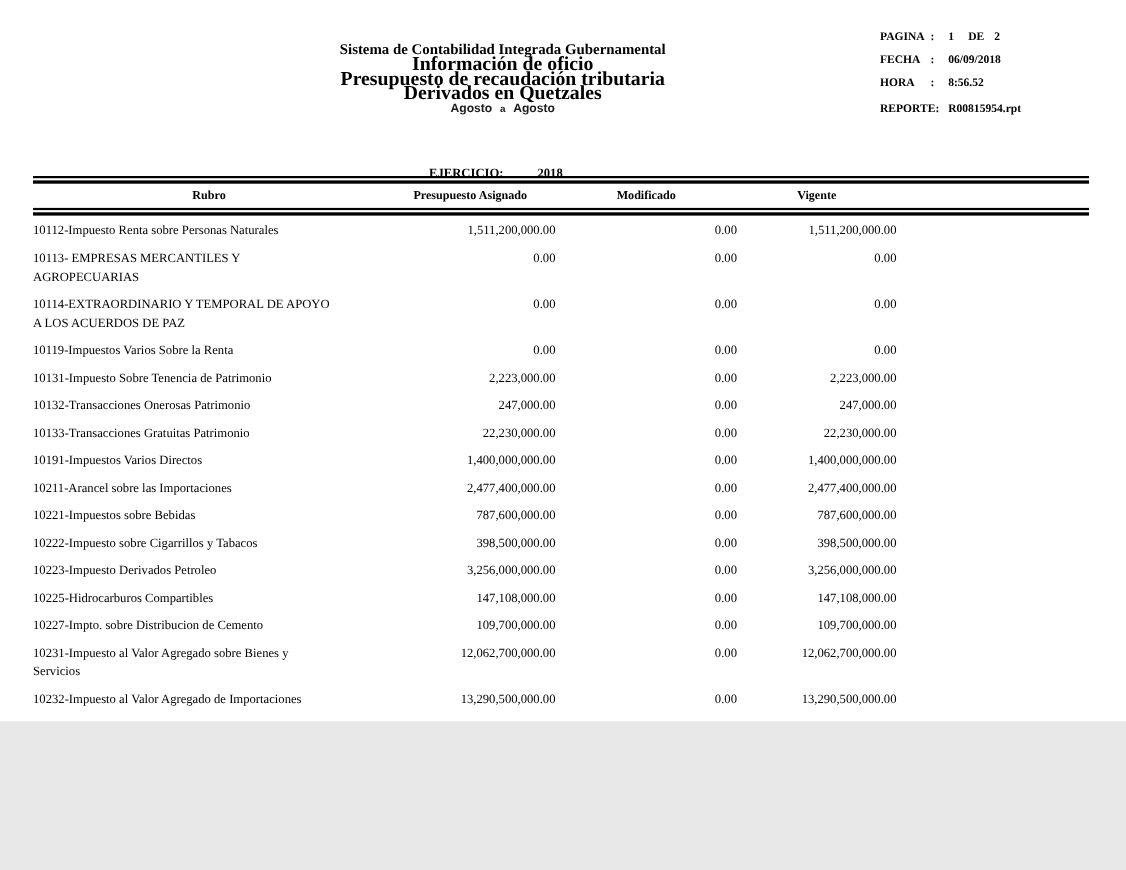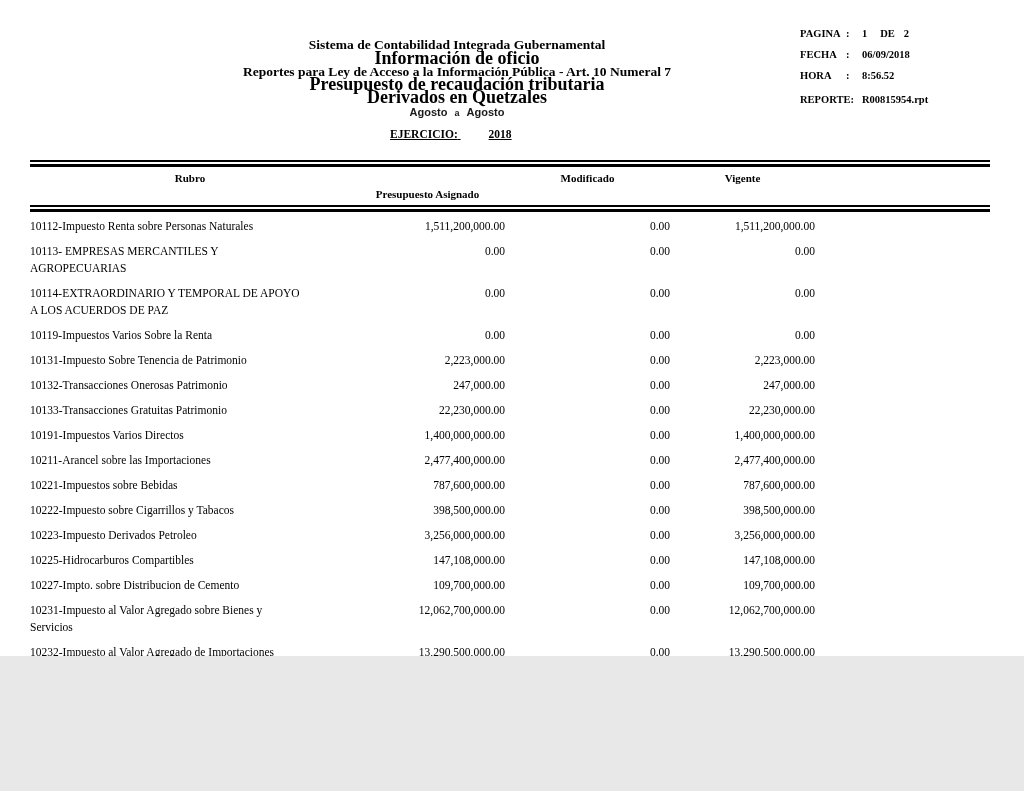--- a/index.html
+++ b/index.html
@@ -50,24 +50,23 @@
     font-weight: bold;
     color: #1a1a1a;
     font-size: 11px;
     margin-top: 2px;
   }
   .period .conn { font-size: 9px; margin: 0 7px; vertical-align: baseline; }
 
   .ejercicio {
     position: absolute;
     left: 390px;
-    top: 128px;
+    top: 152px;
     font-weight: bold;
     font-size: 11.5px;
-    text-decoration: underline;
   }
   .ejercicio .val { margin-left: 28px; }
 
   
   .tablewrap {
     position: absolute;
     left: 30px;
     top: 160px;
     width: 960px;
   }
@@ -77,21 +76,21 @@
     border-bottom: 3px solid #000;
   }
   .thead {
     display: flex;
     padding: 4px 0 4px;
     font-weight: bold;
     font-size: 11px;
     line-height: 14px;
   }
   .thead .h1 { width: 320px; text-align: center; }
-  .thead .h2 { width: 155px; text-align: center; margin-top: 16px; }
+  .thead .h2 { width: 155px; text-align: center; }
   .thead .h3 { width: 165px; text-align: center; }
   .thead .h4 { width: 145px; text-align: center; }
 
   table.body {
     width: 960px;
     border-collapse: collapse;
     table-layout: fixed;
     font-size: 11.5px;
     margin-top: 2px;
   }
@@ -131,21 +130,20 @@
     </div>
     <div class="meta-row">
       <span class="mlw">REPORTE:</span>
       <span>R00815954.rpt</span>
     </div>
   </div>
 
   <div class="titles">
     <div class="t-lg">Sistema de Contabilidad Integrada Gubernamental</div>
     <div class="t-md">Información de oficio</div>
-    <div class="t-lg">Reportes para Ley de Acceso a la Información Pública - Art. 10 Numeral 7</div>
     <div class="t-md">Presupuesto de recaudación tributaria</div>
     <div class="t-md">Derivados en Quetzales</div>
     <div class="period">
       <span>Agosto</span><span class="conn">a</span><span>Agosto</span>
     </div>
   </div>
 
   <div class="ejercicio">
     <span>EJERCICIO:</span>
     <span class="val">2018</span>

